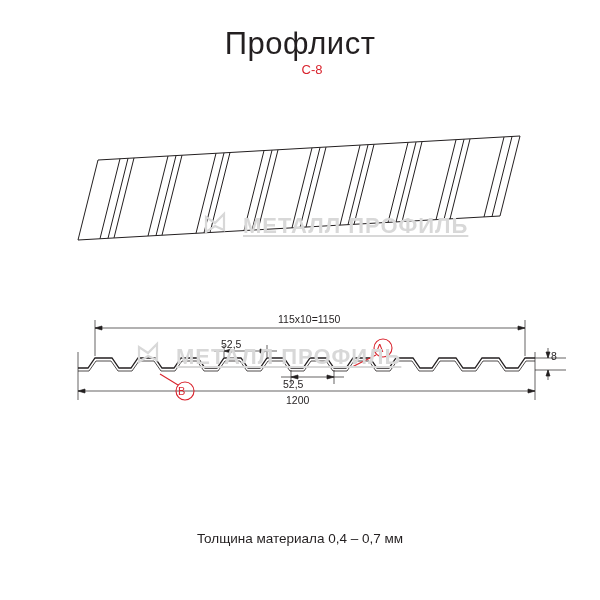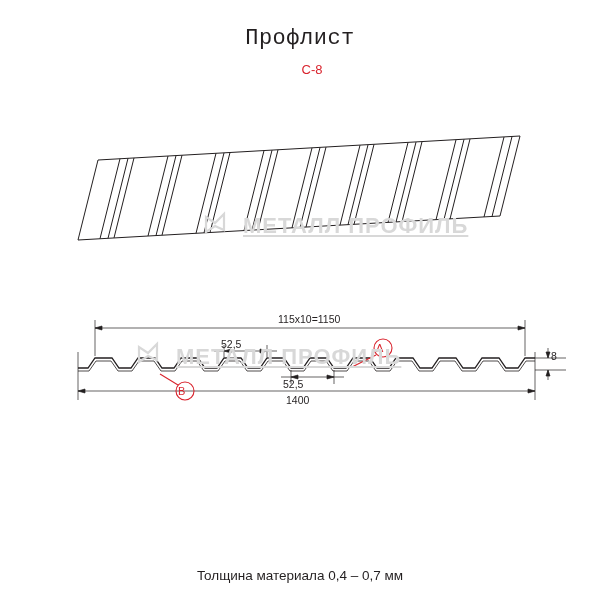--- a/index.html
+++ b/index.html
@@ -20,45 +20,44 @@
     width: 600px;
     height: 600px;
     box-sizing: border-box;
   }
   .title {
     position: absolute;
     top: 26px;
     left: 0;
     width: 600px;
     text-align: center;
-    font-size: 22px;
+    font-size: 31px;
     letter-spacing: 0.5px;
     color: #231f20;
-    font-family: Liberation Mono, monospace;
+    font-family: Liberation Sans, sans-serif;
   }
   .subtitle {
     position: absolute;
     top: 62px;
     left: 0;
     width: 600px;
     text-align: center;
     font-size: 13px;
     color: #d9232d;
     font-family: "Liberation Sans", sans-serif;
     padding-left: 12px;
   }
   .footnote {
     position: absolute;
     top: 531px;
     left: 0;
     width: 600px;
     text-align: center;
     font-size: 13.5px;
     color: #231f20;
-    margin-top: 37px;
   }
   .drawing {
     position: absolute;
     top: 0;
     left: 0;
   }
   .wm {
     position: absolute;
     pointer-events: none;
     color: #d8d8d8;
@@ -227,21 +226,21 @@
         <circle cx="185" cy="391" r="9"></circle>
         <path d="M178,385 L160,374"></path>
       </g>
 
     </g>
   </svg>
 
   <div class="dimtext t-1150">115х10=1150</div>
   <div class="dimtext t-525a">52,5</div>
   <div class="dimtext t-525b">52,5</div>
-  <div class="dimtext t-1200">1400</div>
+  <div class="dimtext t-1200">1200</div>
   <div class="dimtext t-8">8</div>
 
   <div class="callout-label c-a">A</div>
   <div class="callout-label c-b">B</div>
 
   <svg class="wm-logo wm-logo1" width="34" height="26" viewBox="0 0 34 26">
     <path d="M3,22 L3,7 L12,13 L21,4 L21,20 L12,16 Z" fill="none" stroke="#d8d8d8" stroke-width="2.2"></path>
   </svg>
   <div class="wm wm1">МЕТАЛЛ ПРОФИЛЬ</div>
 

